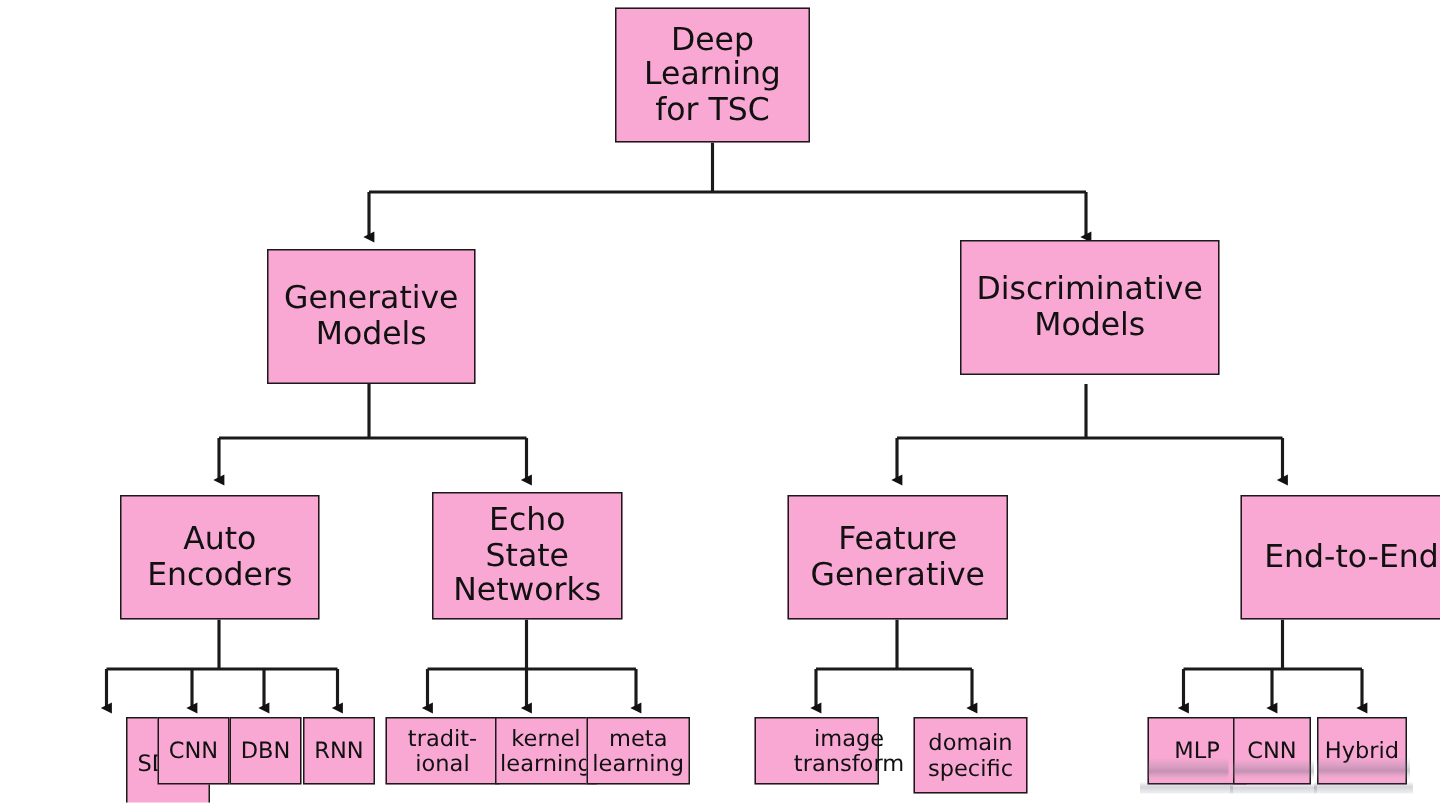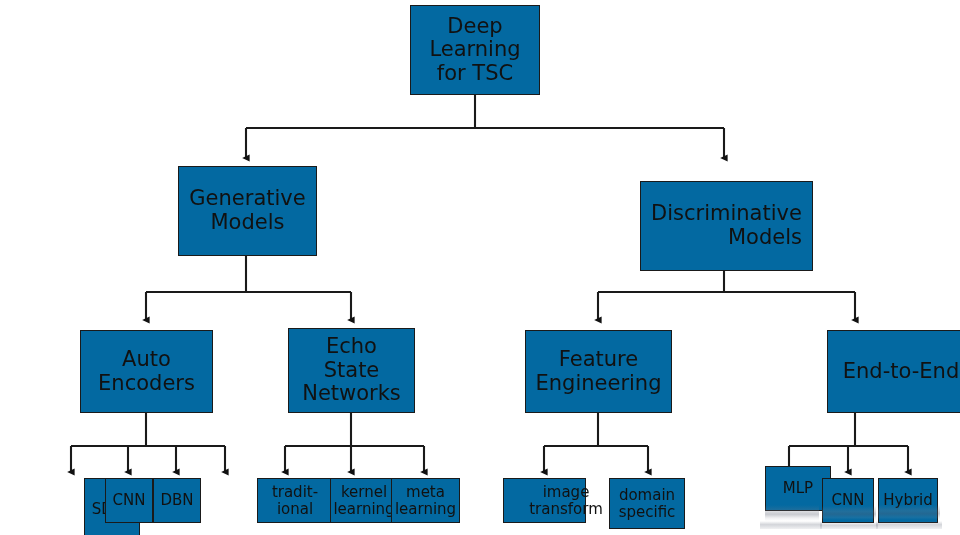--- a/index.html
+++ b/index.html
@@ -32,21 +32,21 @@
     width: 960px;
     height: 535px;
     z-index: 1;
   }
 
   
   .node {
     position: absolute;
     box-sizing: border-box;
     border: 1.6px solid #1a1a1a;
-    background: #0369a1;
+    background: #f9a8d4;
     display: flex;
     align-items: center;
     justify-content: center;
     text-align: center;
     z-index: 2;
     line-height: 1.12;
     white-space: pre-line;
     color: #111111;
   }
 
@@ -131,58 +131,59 @@
     </g>
   </svg>
 
   <div class="node level-0" style="left:410px; top:5px; width:130px; height:90px;">Deep
 Learning
 for TSC</div>
 
   <div class="node level-1" style="left:178px; top:166px; width:139px; height:90px;">Generative
 Models</div>
 
-  <div class="node level-1" style="left:640px; top:181px; width:173px; height:90px;text-align:right;">Discriminative
+  <div class="node level-1" style="left:640px; top:160px; width:173px; height:90px;">Discriminative
 Models</div>
 
   <div class="node level-2" style="left:80px; top:330px; width:133px; height:83px;">Auto
 Encoders</div>
 
   <div class="node level-2" style="left:288px; top:328px; width:127px; height:85px;">Echo
 State
 Networks</div>
 
   <div class="node level-2" style="left:525px; top:330px; width:147px; height:83px;">Feature
-Engineering</div>
+Generative</div>
 
   <div class="node level-2" style="left:782px; top:330px; width:148px; height:83px;margin-left:45px;">End-to-End</div>
 
   <div class="node level-3" style="left:44px; top:478px; width:56px; height:62px;margin-left:40px;">SDAE</div>
 
   <div class="node level-3" style="left:105px; top:478px; width:48px; height:45px;">CNN</div>
 
   <div class="node level-3" style="left:153px; top:478px; width:48px; height:45px;text-align:right;">DBN</div>
 
+  <div class="node level-3" style="left:202px; top:478px; width:48px; height:45px;">RNN</div>
 
   <div class="node level-3" style="left:257px; top:478px; width:76px; height:45px;">tradit-
 ional</div>
 
   <div class="node level-3" style="left:318px; top:478px; width:68px; height:45px;margin-left:12px;">kernel
 learning</div>
 
   <div class="node level-3" style="left:391px; top:478px; width:69px; height:45px;">meta
 learning</div>
 
   <div class="node level-3" style="left:503px; top:478px; width:83px; height:45px;padding-left:43px;">image
 transform</div>
 
   <div class="node level-3" style="left:609px; top:478px; width:76px; height:51px;">domain
 specific</div>
 
-  <div class="node level-3" style="left:765px; top:466px; width:66px; height:45px;">MLP</div>
+  <div class="node level-3" style="left:765px; top:478px; width:66px; height:45px;">MLP</div>
 
   <div class="node level-3" style="left:822px; top:478px; width:52px; height:45px;">CNN</div>
 
   <div class="node level-3" style="left:878px; top:478px; width:60px; height:45px;">Hybrid</div>
 
   <div class="scan-artifact" style="left:765px; top:505px; width:54px; height:16px;"></div>
   <div class="scan-artifact" style="left:822px; top:506px; width:54px; height:14px;"></div>
   <div class="scan-artifact" style="left:878px; top:505px; width:62px; height:15px;"></div>
   <div class="scan-artifact streak" style="left:760px; top:521px; width:62px; height:8px;"></div>
   <div class="scan-artifact streak" style="left:820px; top:522px; width:58px; height:7px;"></div>

